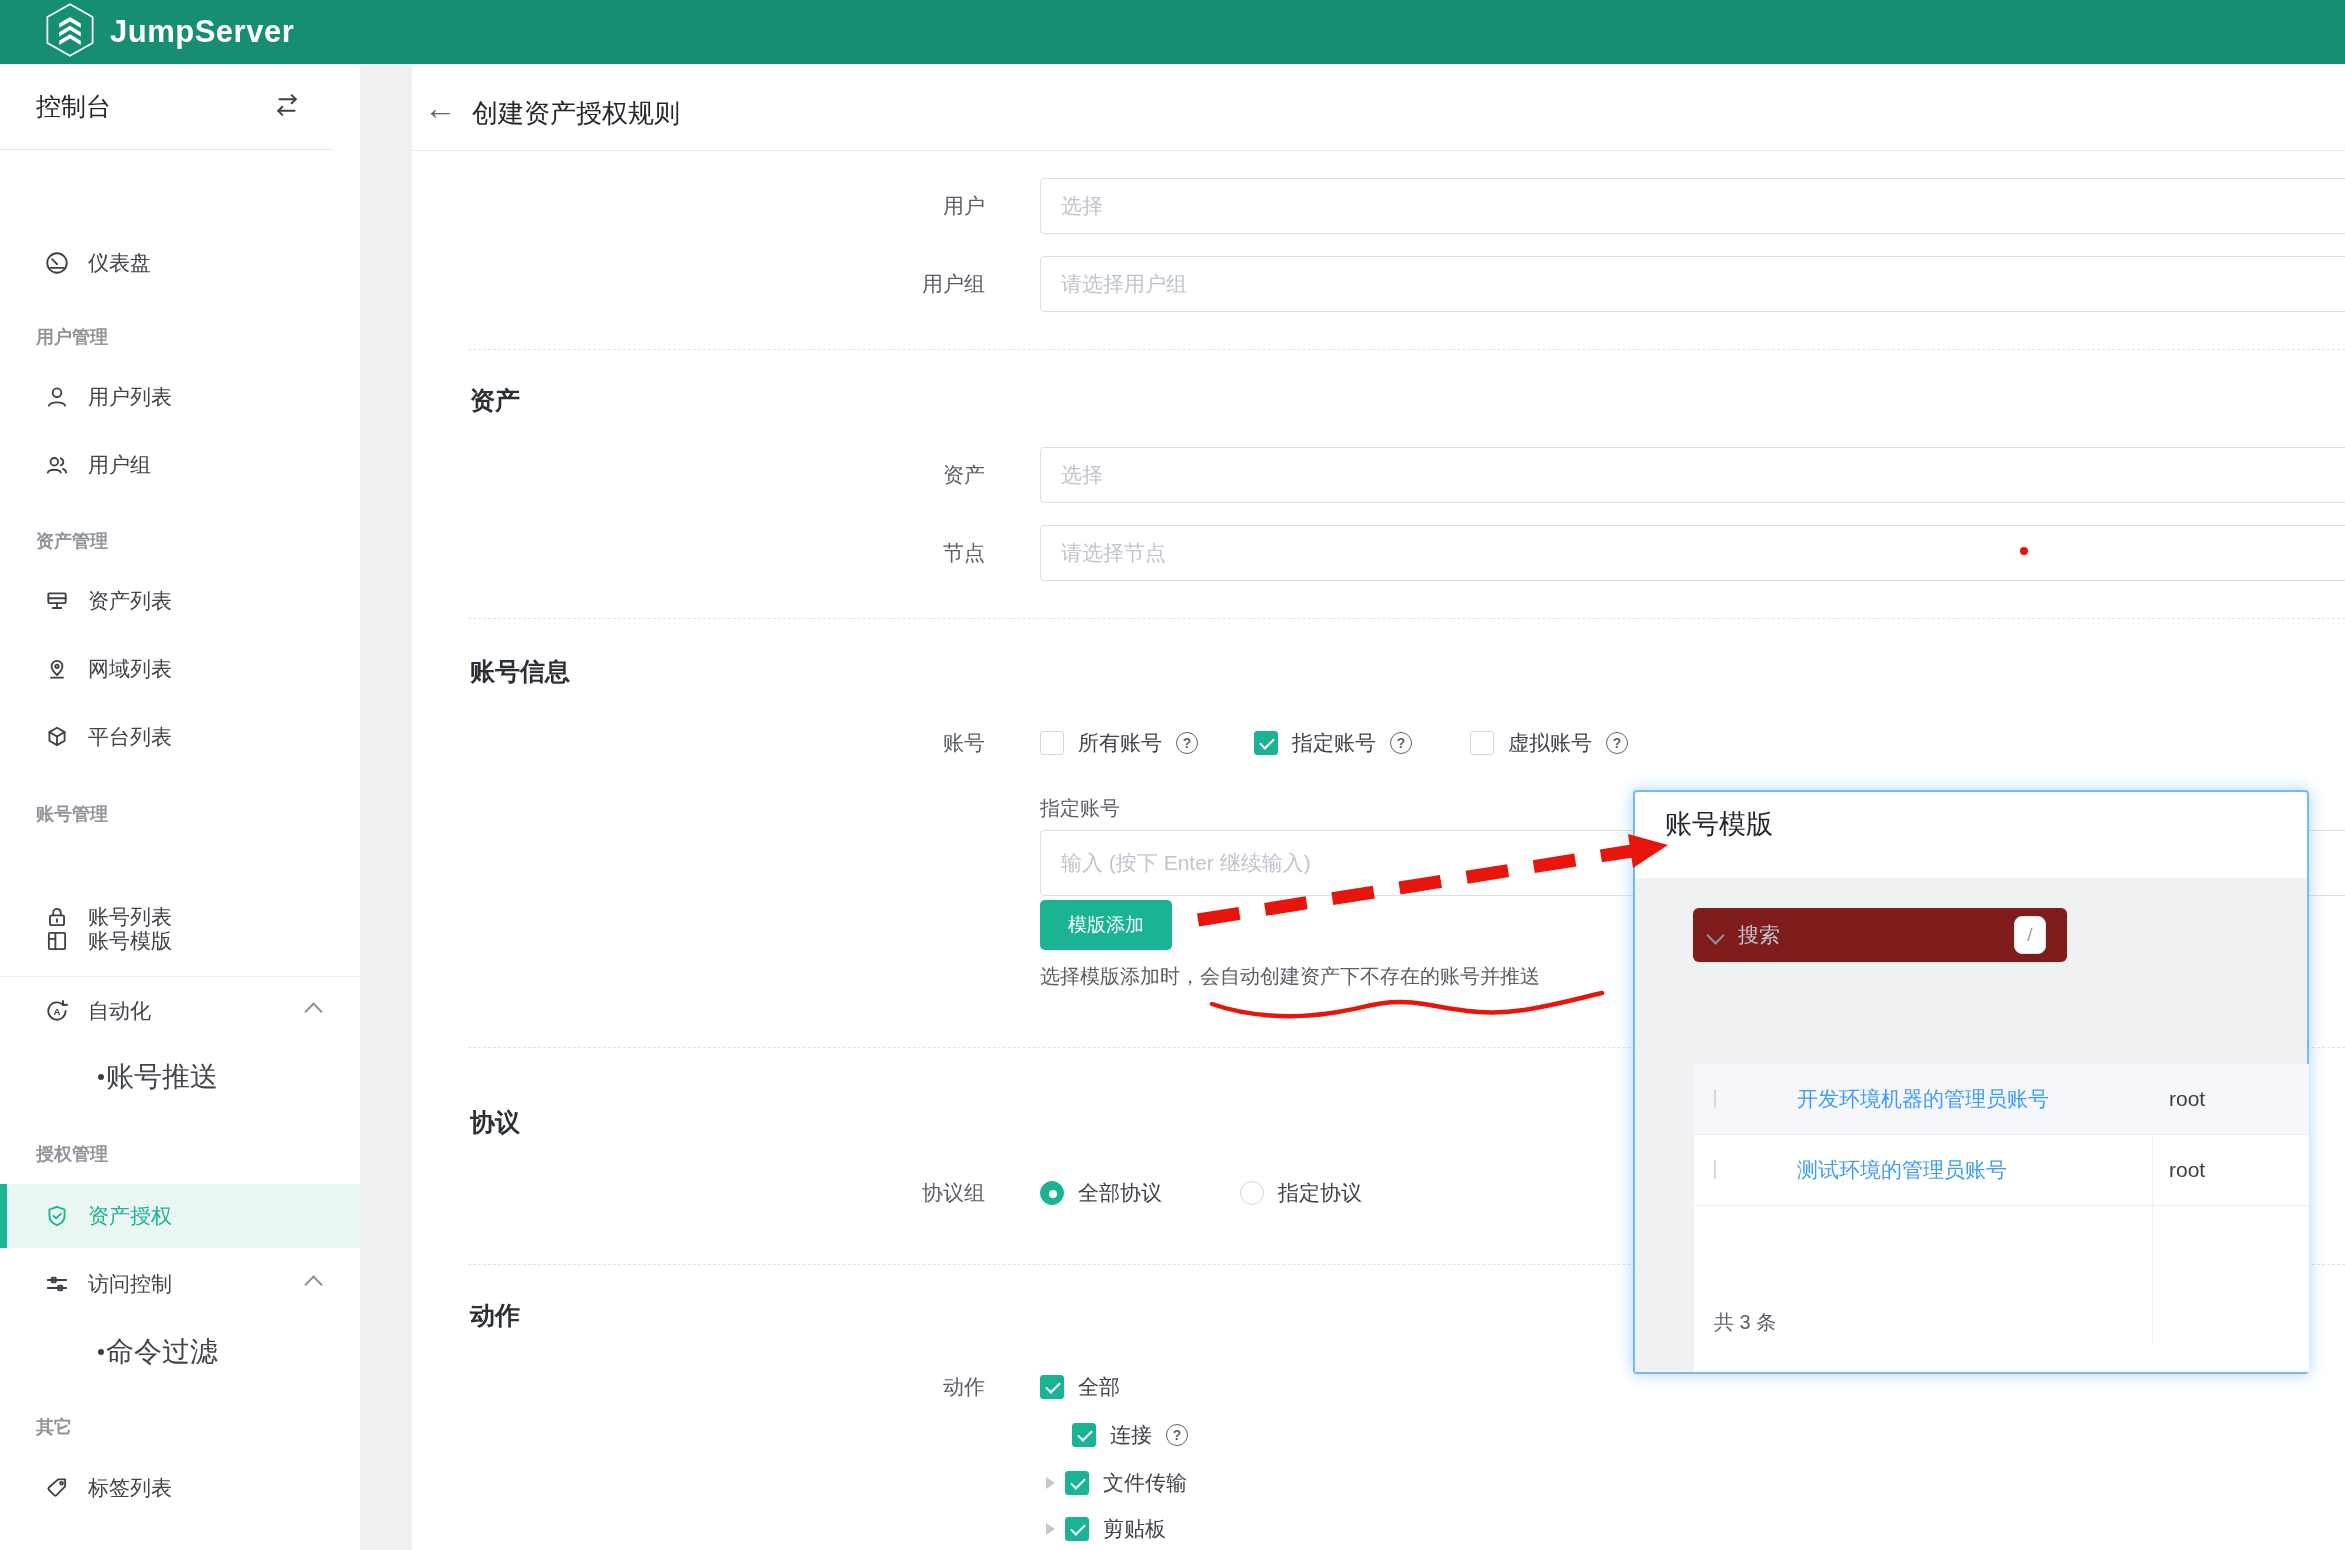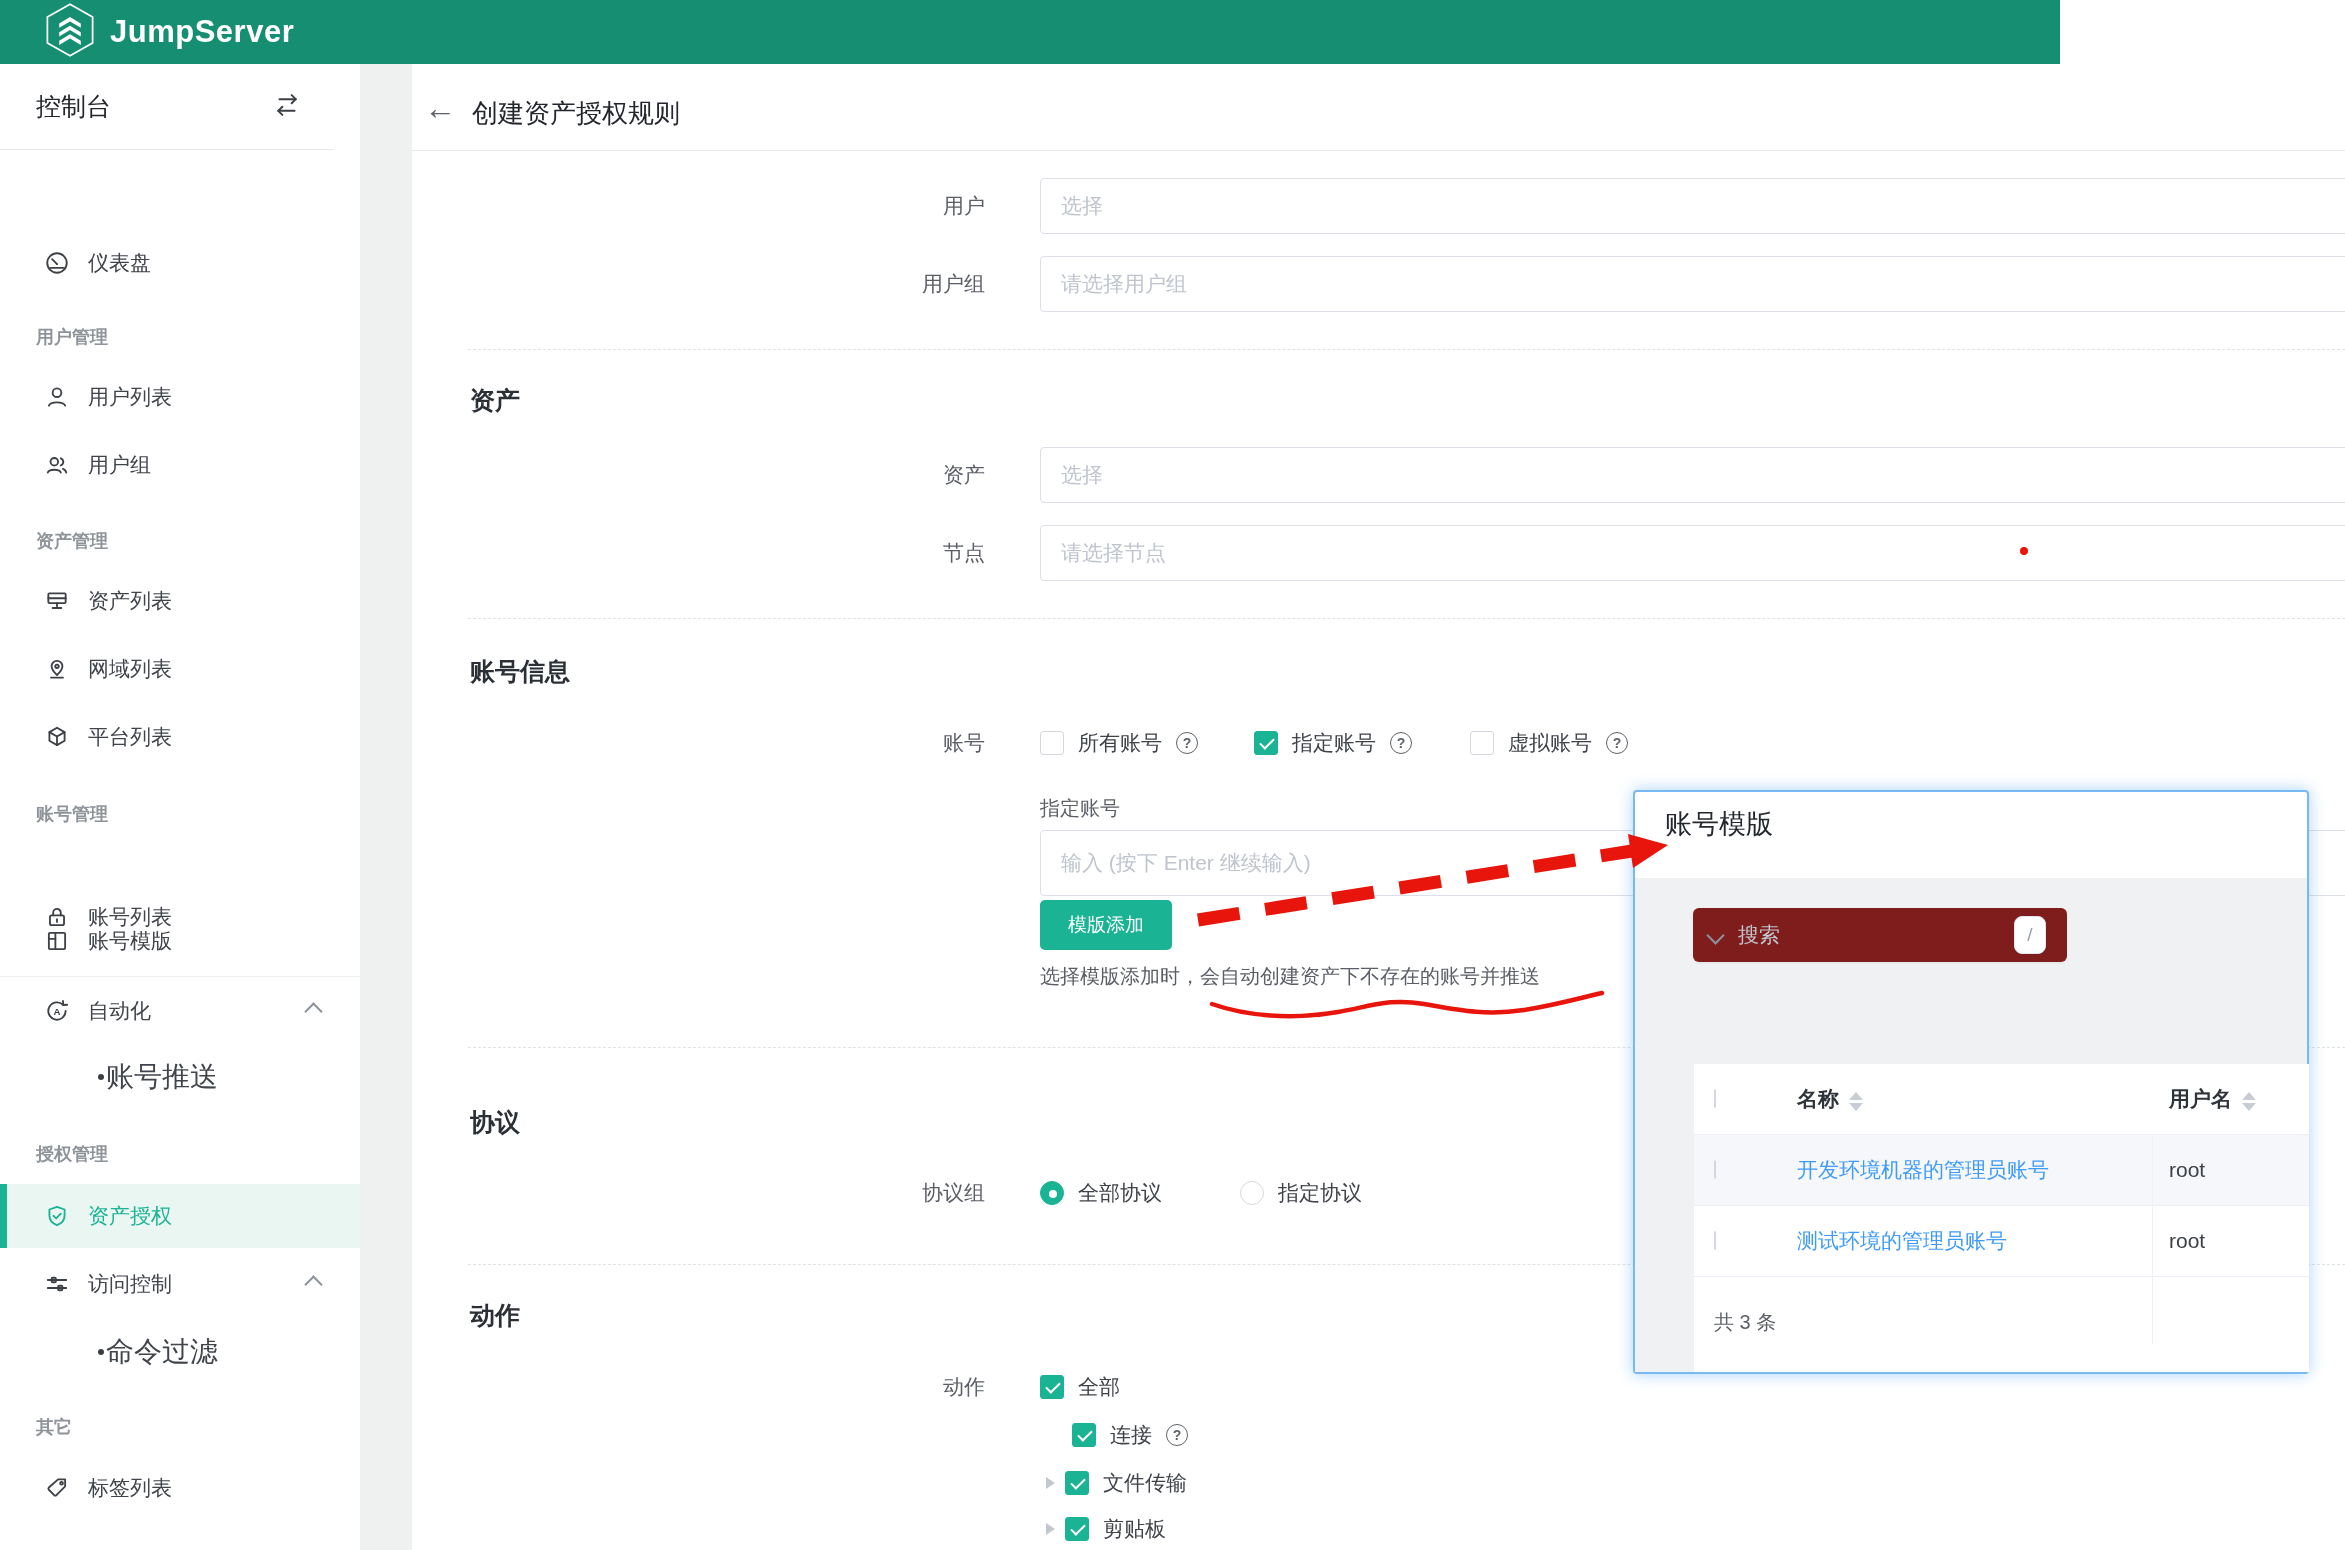--- a/index.html
+++ b/index.html
@@ -1,19 +1,19 @@
 <!DOCTYPE html>
 <html><head>
 <meta charset="utf-8">
 <style>
   html,body{margin:0;padding:0;background:#fff;}
   .stage{position:relative;width:2345px;height:1550px;background:#fff;overflow:hidden;
          font-family:"Liberation Sans","DejaVu Sans",sans-serif;color:#303133;}
   
-  .topbar{position:absolute;left:0;top:0;width:2060px;height:64px;background:#158e72;
+  .topbar{position:absolute;left:0;top:0;width:2345px;height:64px;background:#158e72;
           display:flex;align-items:center;padding-left:44px;box-sizing:border-box;gap:14px;}
   .brand{color:#fff;font-size:31px;font-weight:bold;letter-spacing:.5px;}
   
   .sidebar{position:absolute;left:0;top:64px;width:360px;height:1486px;background:#fff;}
   .side-head{position:absolute;left:0;top:0;width:333px;height:86px;border-bottom:1px solid #e8e8e8;
              display:flex;align-items:center;justify-content:space-between;
              padding:0 32px 0 36px;box-sizing:border-box;}
   .side-title{font-size:25px;color:#23262c;}
   .s-sec{position:absolute;left:36px;height:28px;display:flex;align-items:center;
          font-size:18px;font-weight:bold;color:#8f949b;}
@@ -391,35 +391,20 @@
 
   <div class="popup">
     <div class="popup-title">账号模版</div>
     <div class="popup-body">
       <div class="search">
         <span class="chev down"></span>
         <span class="ph">搜索</span>
         <span class="badge">/</span>
       </div>
       <div class="ptable">
-        <div class="thead">
-          <span class="tcell-cb"><span class="cb"></span></span>
-          <span class="th-name">
-            <span class="th-txt">名称</span><span class="sort">
-                <i class="up"></i>
-                <i class="down"></i>
-              </span>
-          </span>
-          <span class="th-user">
-            <span class="th-txt">用户名</span><span class="sort">
-                <i class="up"></i>
-                <i class="down"></i>
-              </span>
-          </span>
-        </div>
         <div class="trow alt">
           <span class="tcell-cb"><span class="cb"></span></span>
           <span class="td-name"><a>开发环境机器的管理员账号</a></span>
           <span class="td-user">root</span>
         </div>
         <div class="trow">
           <span class="tcell-cb"><span class="cb"></span></span>
           <span class="td-name"><a>测试环境的管理员账号</a></span>
           <span class="td-user">root</span>
         </div>

